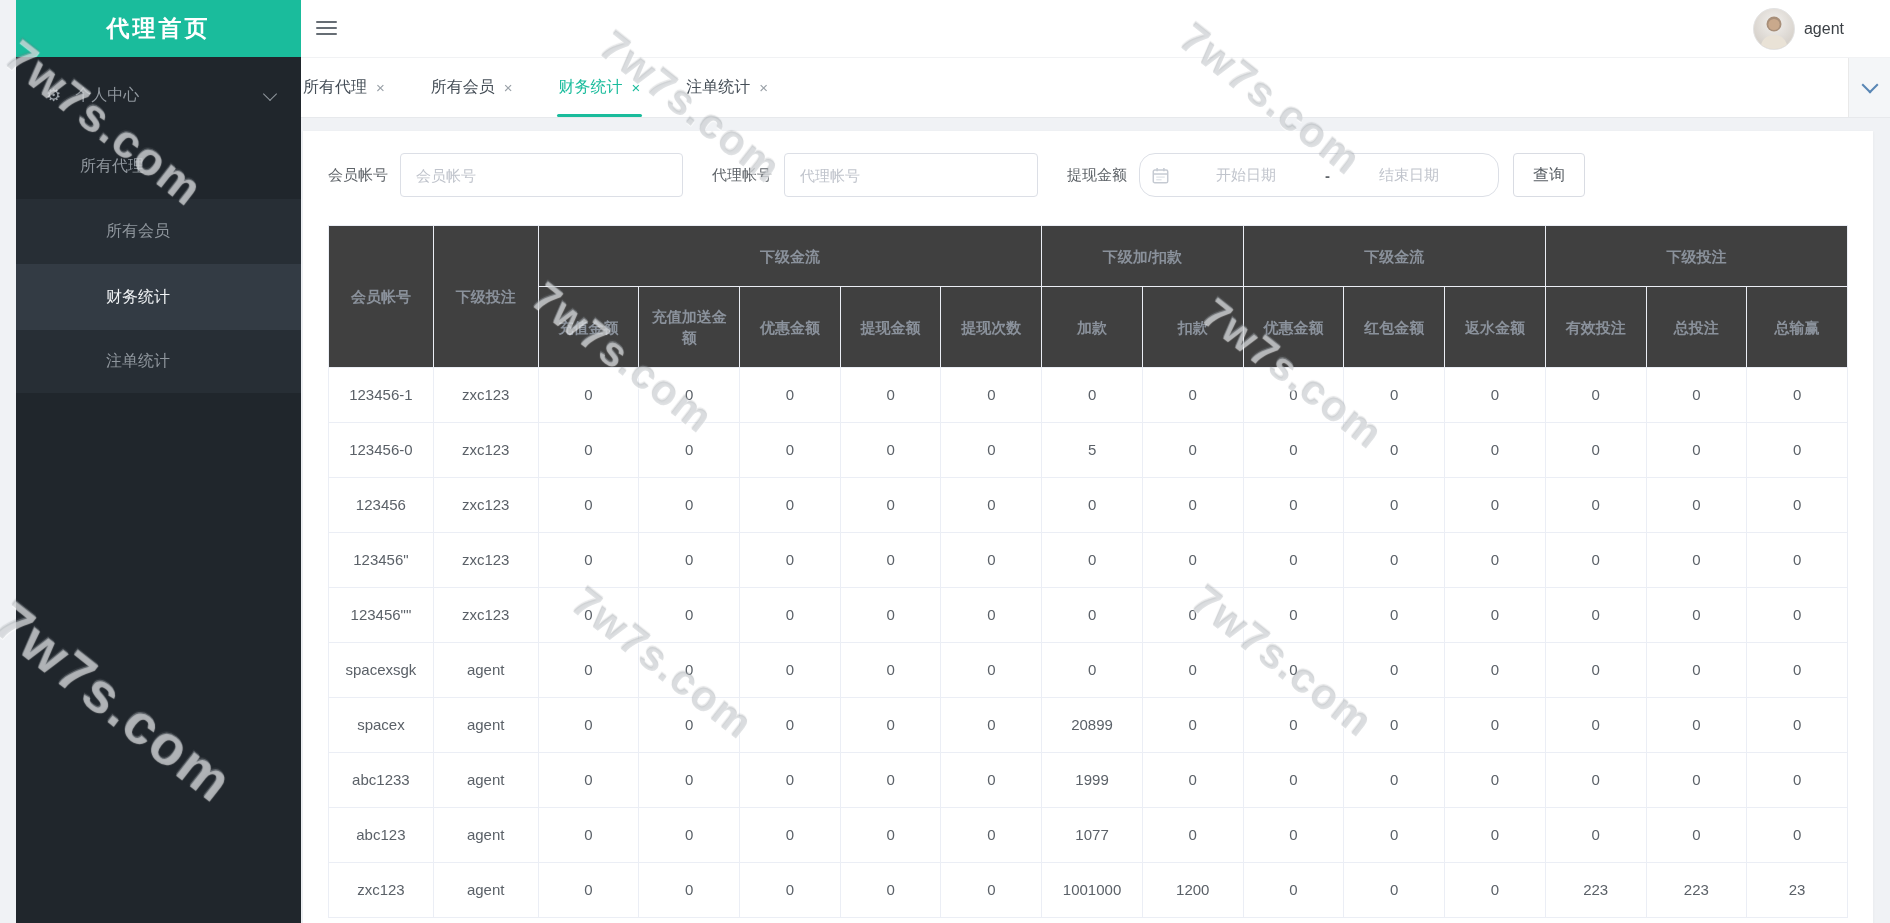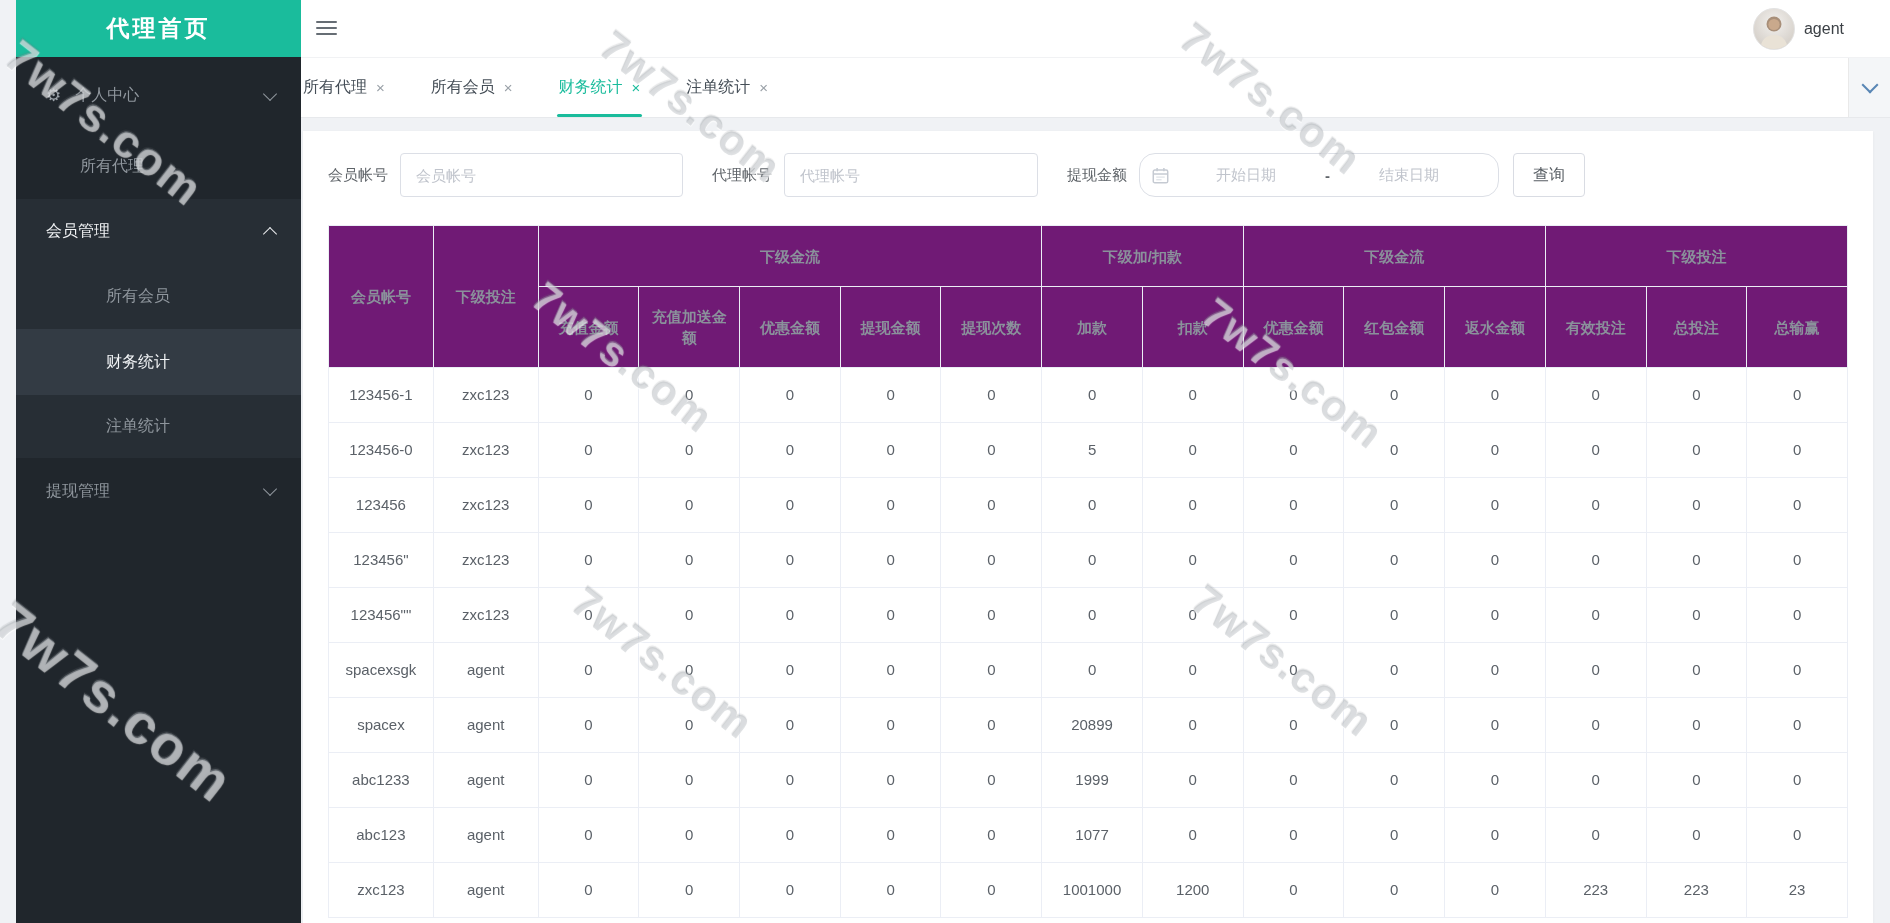--- a/index.html
+++ b/index.html
@@ -57,21 +57,21 @@
   .daterange{width:360px;height:44px;border:1px solid #dcdfe6;border-radius:16px;display:flex;align-items:center;
              padding:0 12px;box-sizing:border-box;margin-right:14px;cursor:text;}
   .daterange .ph{color:#c0c4cc;font-size:15px;flex:1;text-align:center;}
   .daterange .sep{color:#5f6469;font-size:15px;padding:0 2px;font-weight:bold;}
   .btn-query{height:44px;width:72px;background:#fff;border:1px solid #d9dce3;border-radius:4px;font-size:16px;
              color:#5a6066;cursor:pointer;font-family:inherit;}
   
   table.dt{width:100%;border-collapse:collapse;table-layout:fixed;}
   .dt col.c-wide{width:6.9%;}
   .dt th,.dt td{border:1px solid #ebeef5;text-align:center;vertical-align:middle;padding:4px 12px;word-break:break-all;}
-  .dt th{background:#701a75;color:#8a919b;font-size:15px;font-weight:bold;line-height:21px;}
+  .dt th{background:#404040;color:#8a919b;font-size:15px;font-weight:bold;line-height:21px;}
   .dt thead tr.grp th{height:52px;}
   .dt thead tr.sub th{height:72px;}
   .dt td{height:46px;color:#5b6168;font-size:15px;line-height:22px;background:#fff;}
   
   .wm{position:absolute;font-size:42px;font-weight:bold;color:rgba(165,170,176,.34);
       text-shadow:1px 1px 1px rgba(255,255,255,.65), -1px -1px 1px rgba(110,115,120,.18);
       transform:rotate(38deg);transform-origin:left top;white-space:nowrap;z-index:8;pointer-events:none;letter-spacing:2px;}
 </style>
 </head>
 <body>
@@ -80,36 +80,28 @@
   <div class="logo">代理首页</div>
   <nav id="sidebar-menu">
       <div class="menu-item lvl0 bg-base" style="height: 77px;">
         <span class="gear">⚙</span>
         <span>个人中心</span>
         <span class="caret down"></span>
       </div>
       <div class="menu-item lvl1 bg-base" style="height: 65px;">
         <span>所有代理</span>
       </div>
-      <div class="menu-item lvl0 bg-section white" style="height: 65px;">
-        <span>会员管理</span>
-        <span class="caret up"></span>
-      </div>
       <div class="menu-item lvl2 bg-section" style="height: 65px;">
         <span>所有会员</span>
       </div>
       <div class="menu-item lvl2 bg-active white" style="height: 66px;">
         <span>财务统计</span>
       </div>
       <div class="menu-item lvl2 bg-section" style="height: 63px;">
         <span>注单统计</span>
-      </div>
-      <div class="menu-item lvl0 bg-base" style="height: 66px;">
-        <span>提现管理</span>
-        <span class="caret down"></span>
       </div>
     </nav>
 </aside>
 
 <header class="topbar">
   <div class="hamburger">
       <span></span>
       <span></span>
       <span></span>
     </div>

